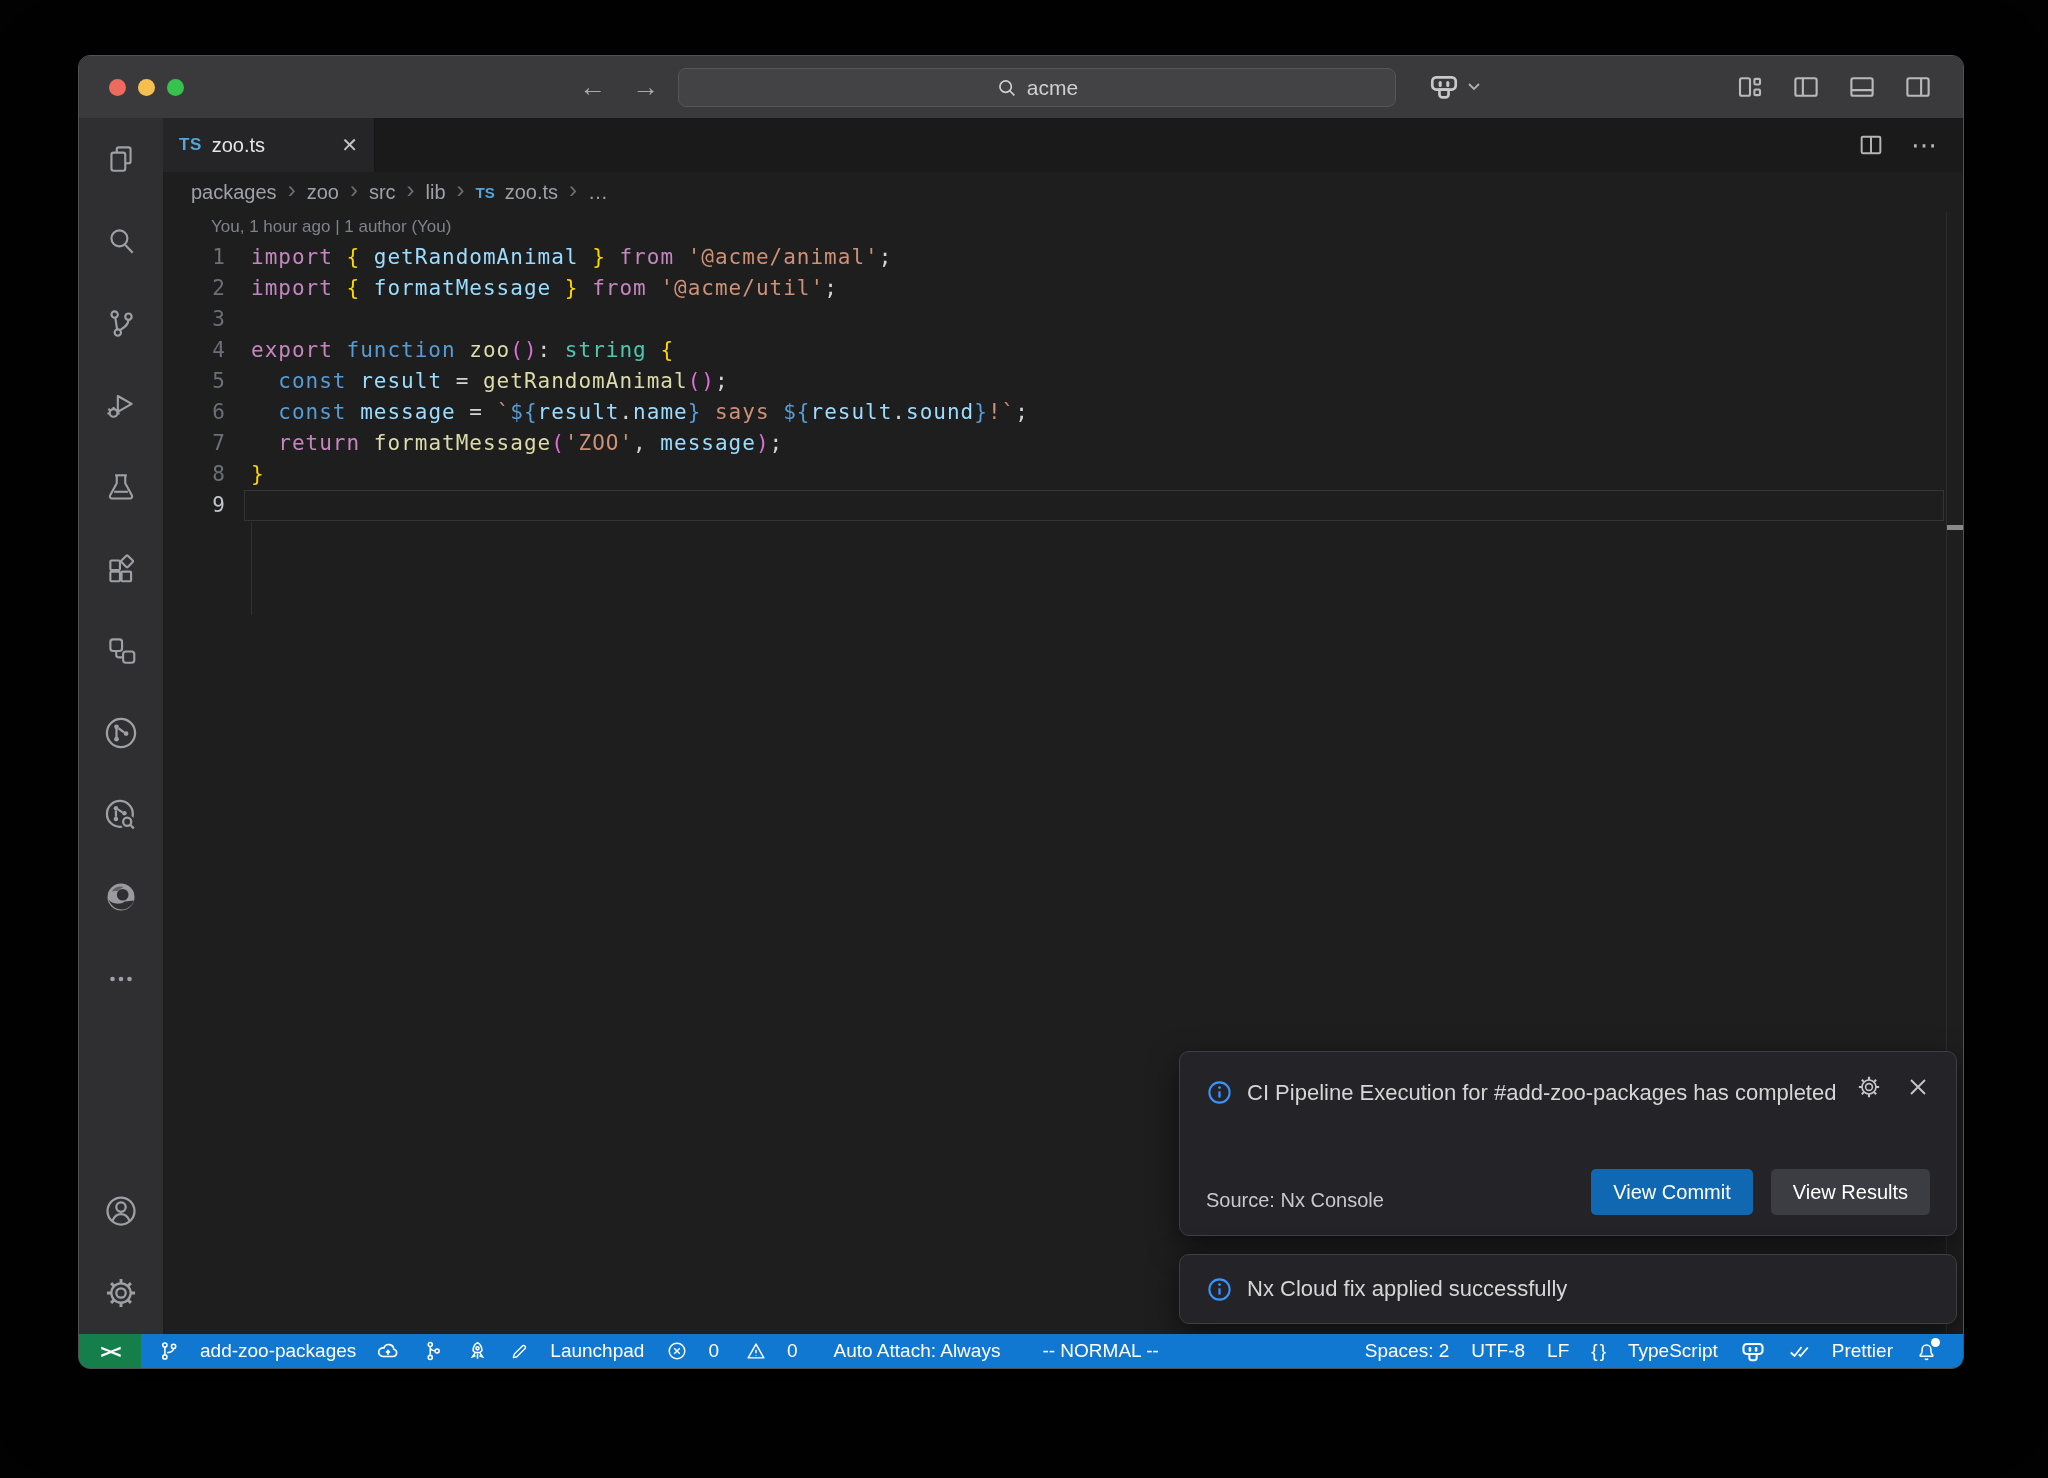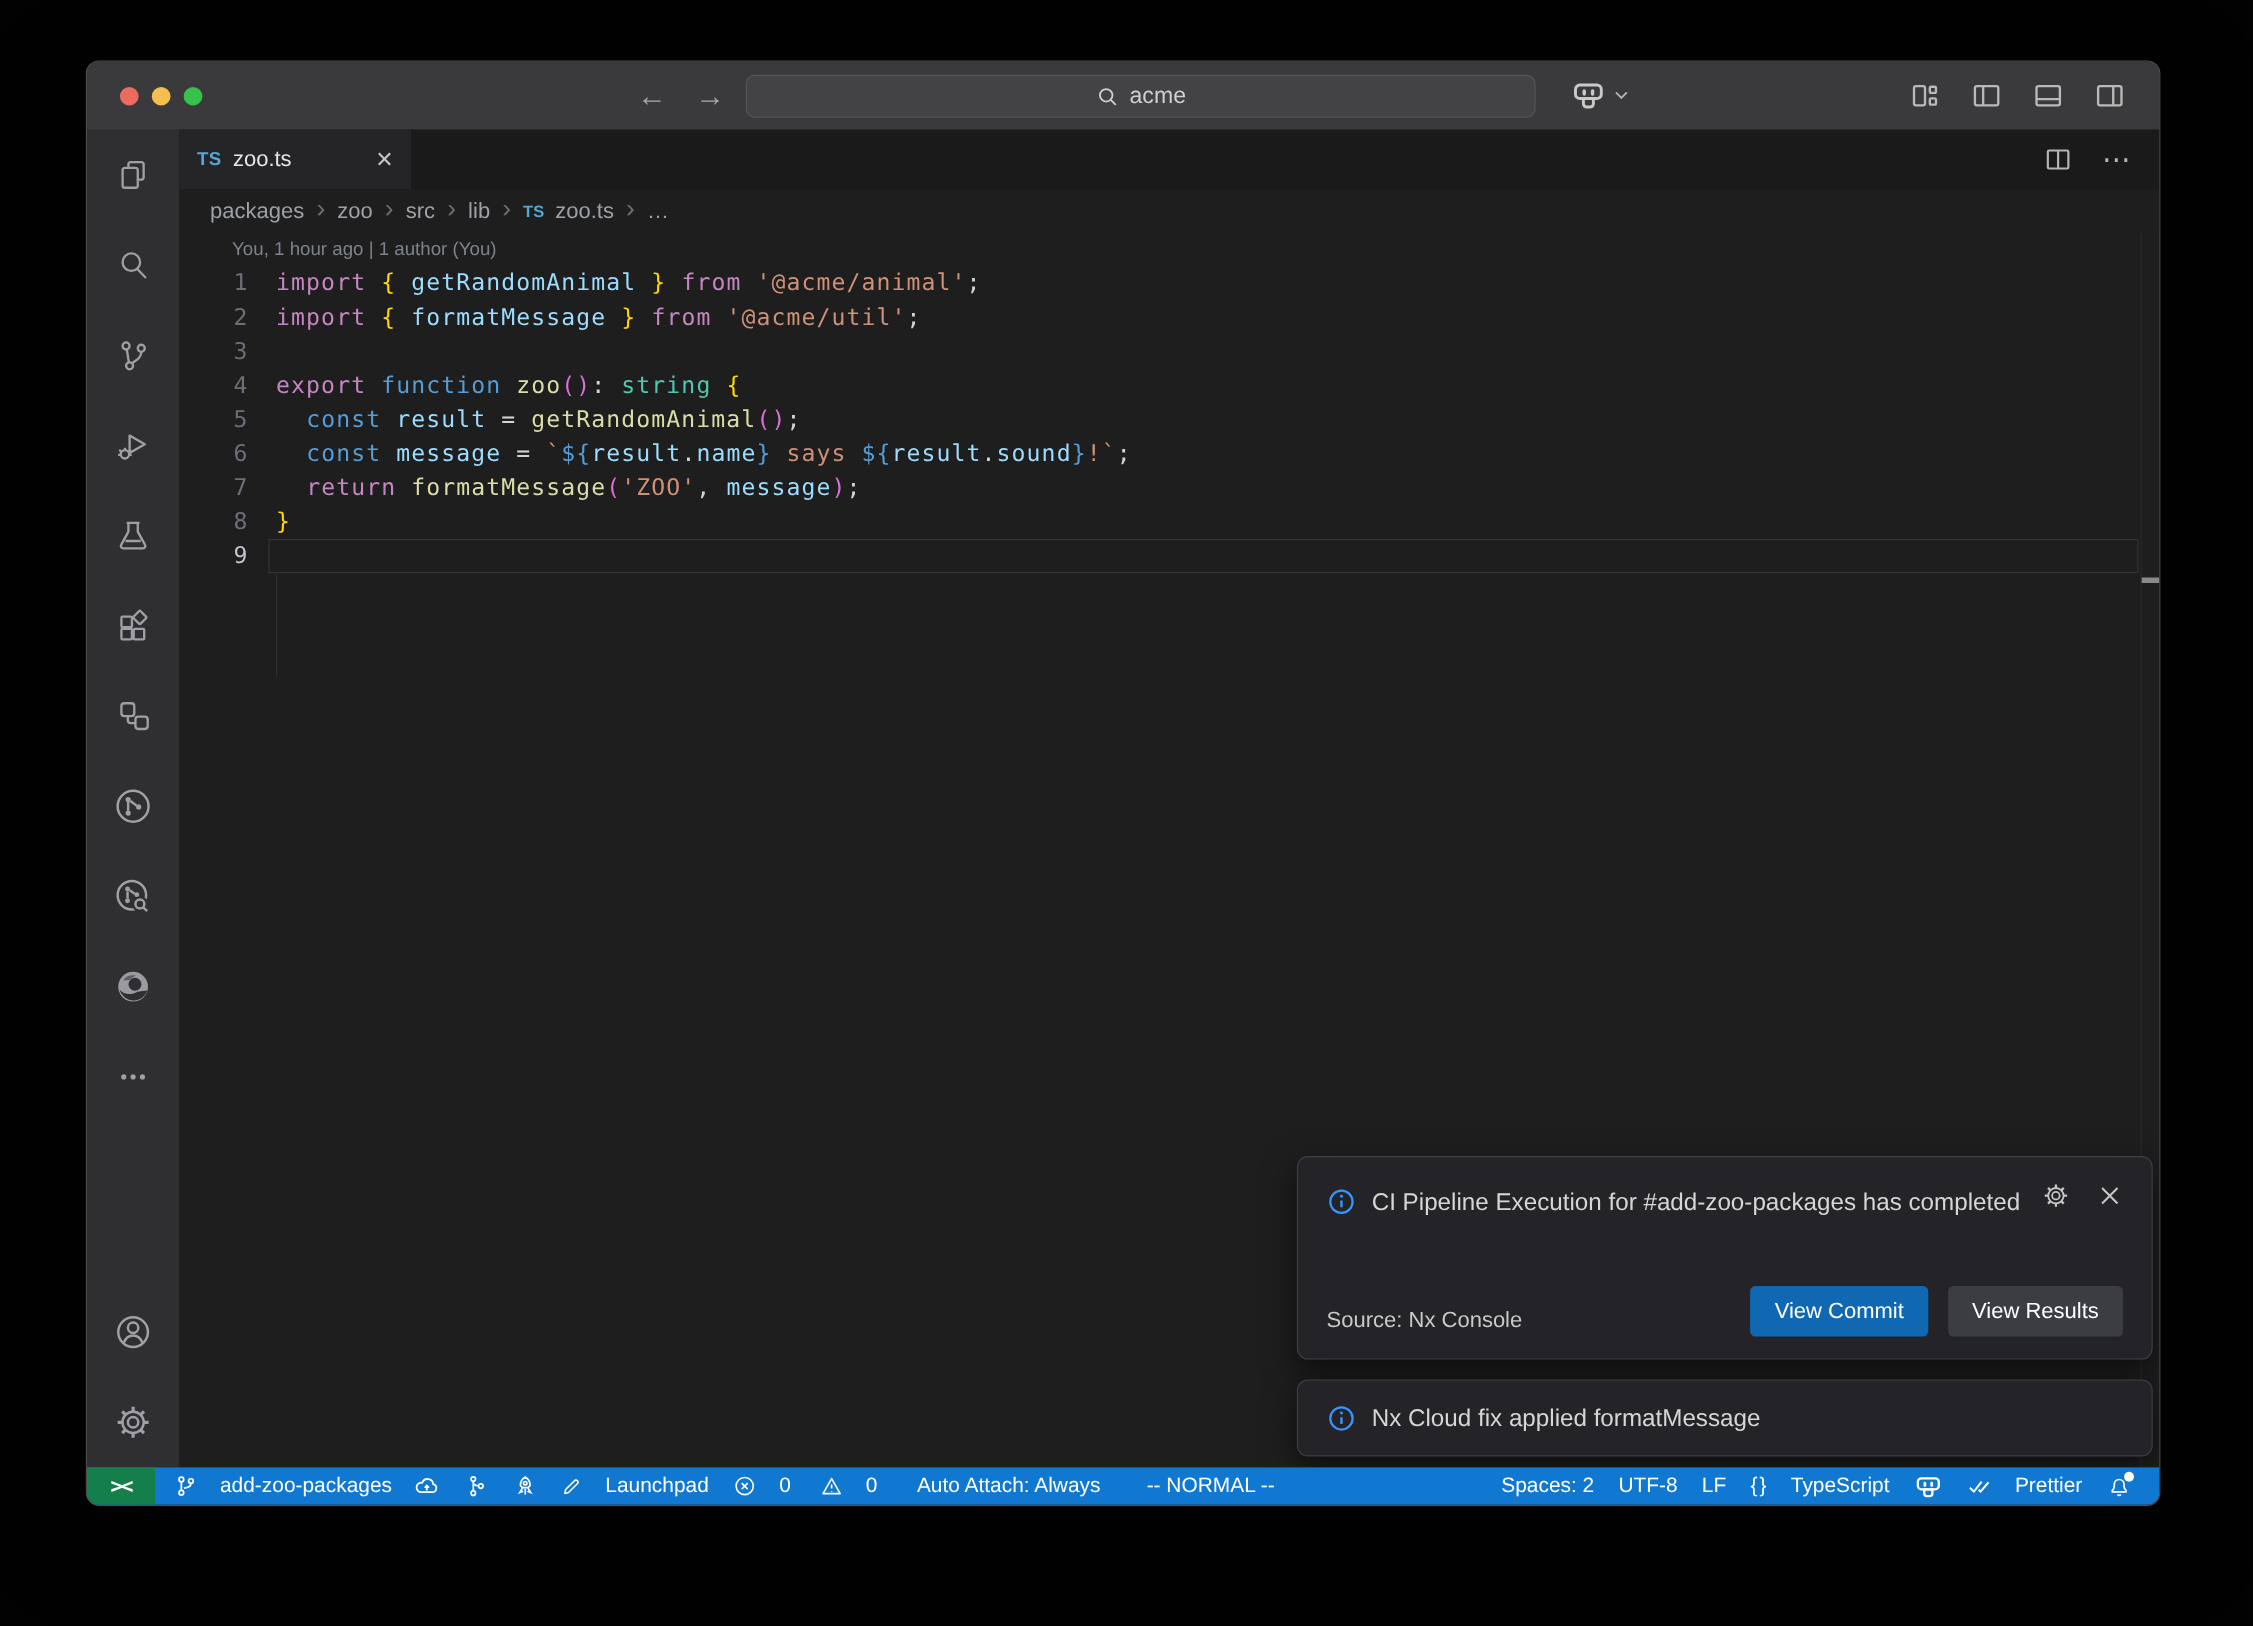--- a/index.html
+++ b/index.html
@@ -339,21 +339,21 @@
   </div>
 
   <div class="toast toast2">
     <span class="icon-btn">
       <svg width="27" height="27" viewBox="0 0 24 24" fill="none" stroke="#3794ff" stroke-width="1.8">
             <circle cx="12" cy="12" r="9"></circle>
             <path d="M12 11v5.5" stroke-width="2"></path>
             <circle cx="12" cy="7.6" r="1.2" fill="#3794ff" stroke="none"></circle>
           </svg>
     </span>
-    <span>Nx Cloud fix applied formatMessage</span>
+    <span>Nx Cloud fix applied successfully</span>
   </div>
 
   <div class="statusbar">
     <div class="sb-remote">&gt;&lt;</div>
     <div class="sb-item" style="margin-left:6px;">
       <span class="sb-icon">
         <svg width="22" height="22" viewBox="0 0 24 24" fill="none" stroke="#fff" stroke-width="1.7">
               <circle cx="7.5" cy="5.5" r="2.3"></circle>
               <circle cx="17" cy="7" r="2.3"></circle>
               <circle cx="7.5" cy="18.5" r="2.3"></circle>

